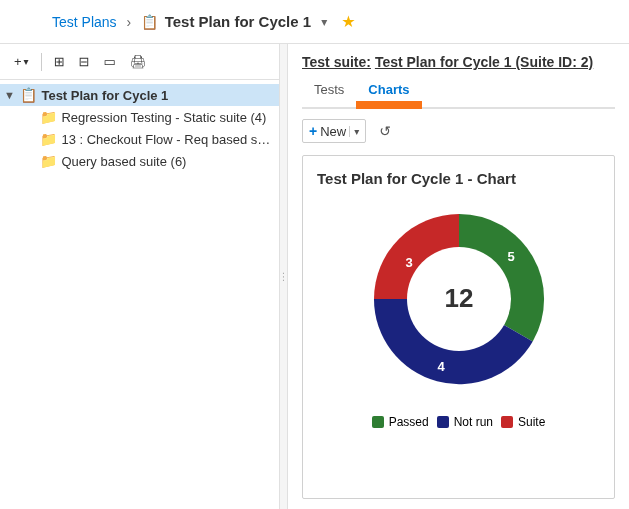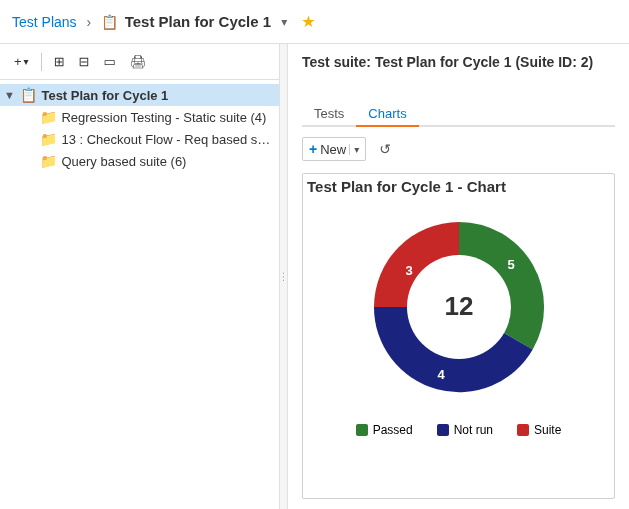--- a/index.html
+++ b/index.html
@@ -21,20 +21,21 @@
       padding: 6px 12px;
       background: #fff;
       border-bottom: 1px solid #e0e0e0;
       height: 44px;
       gap: 6px;
     }
     .breadcrumb-text {
       color: #0078d4;
       font-size: 14px;
       cursor: pointer;
+      margin-left: 40px;
     }
     .breadcrumb-sep {
       color: #666;
       font-size: 14px;
       margin: 0 4px;
     }
     .breadcrumb-icon {
       color: #666;
       font-size: 14px;
     }
@@ -132,41 +133,40 @@
       display: flex;
       flex-direction: column;
       padding: 10px 14px;
       background: #fff;
     }
     .suite-title {
       font-size: 14px;
       color: #333;
       margin-bottom: 8px;
     }
-    .suite-title span { font-weight: 600; }
+    .suite-title span { font-weight: 600; text-decoration: underline; }
 
     
     .tabs {
       display: flex;
       border-bottom: 2px solid #e0e0e0;
       margin-bottom: 10px;
-      margin-top: 24px;
     }
     .tab {
       padding: 4px 12px;
       cursor: pointer;
       font-size: 13px;
       color: #555;
       border-bottom: 2px solid transparent;
       margin-bottom: -2px;
     }
     .tab.active {
       color: #0078d4;
-      border-bottom: 2px solid #f97316;
-      font-weight: 400;
+      border-bottom: 8px solid #f97316;
+      font-weight: 700;
     }
 
     
     .action-bar {
       display: flex;
       align-items: center;
       gap: 6px;
       margin-bottom: 12px;
     }
     .new-btn {
@@ -190,21 +190,21 @@
       cursor: pointer;
       font-size: 14px;
       color: #555;
       padding: 3px 6px;
     }
 
     
     .chart-card {
       border: 1px solid #d0d0d0;
       border-radius: 2px;
-      padding: 4px;
+      padding: 14px;
       flex: 1;
       display: flex;
       flex-direction: column;
       align-items: flex-start;
     }
     .chart-title {
       font-size: 15px;
       font-weight: 600;
       color: #333;
       margin-bottom: 12px;
@@ -214,21 +214,21 @@
     .chart-area {
       display: flex;
       justify-content: center;
       width: 100%;
       margin-bottom: 16px;
     }
 
     
     .legend {
       display: flex;
-      gap: 24px;
+      gap: 8px;
       align-items: center;
       justify-content: center;
       width: 100%;
       font-size: 12px;
     }
     .legend-item {
       display: flex;
       align-items: center;
       gap: 5px;
     }

